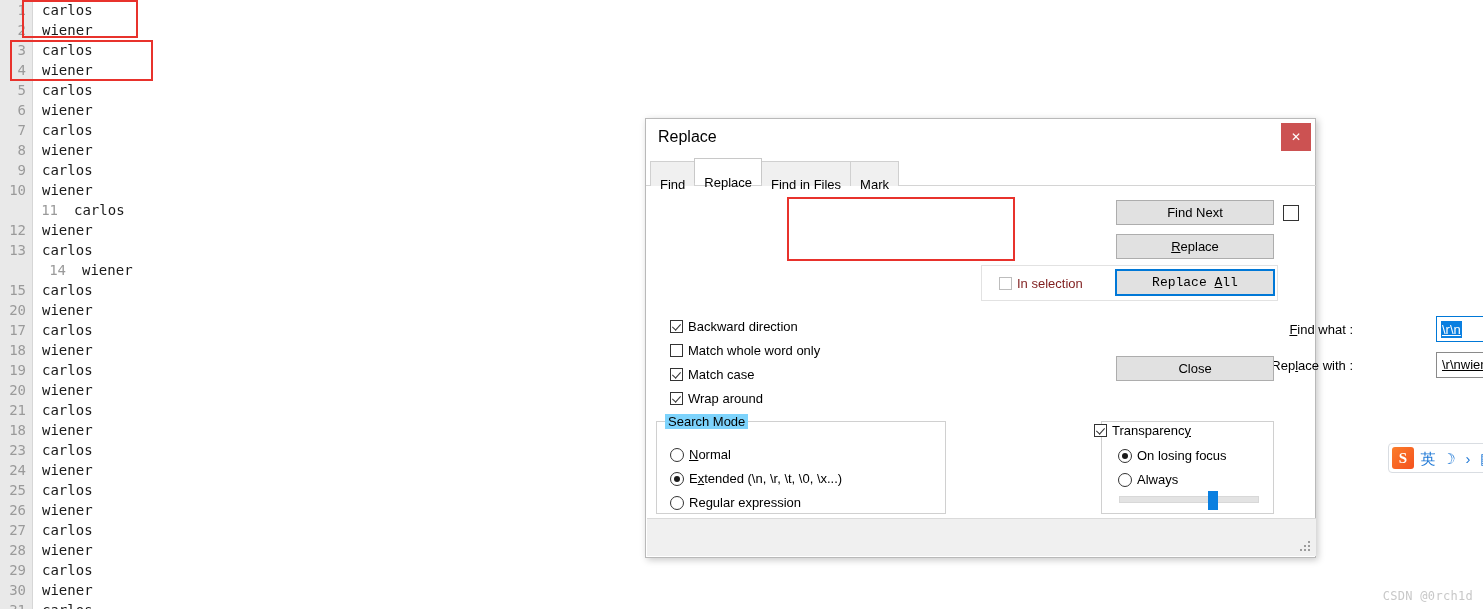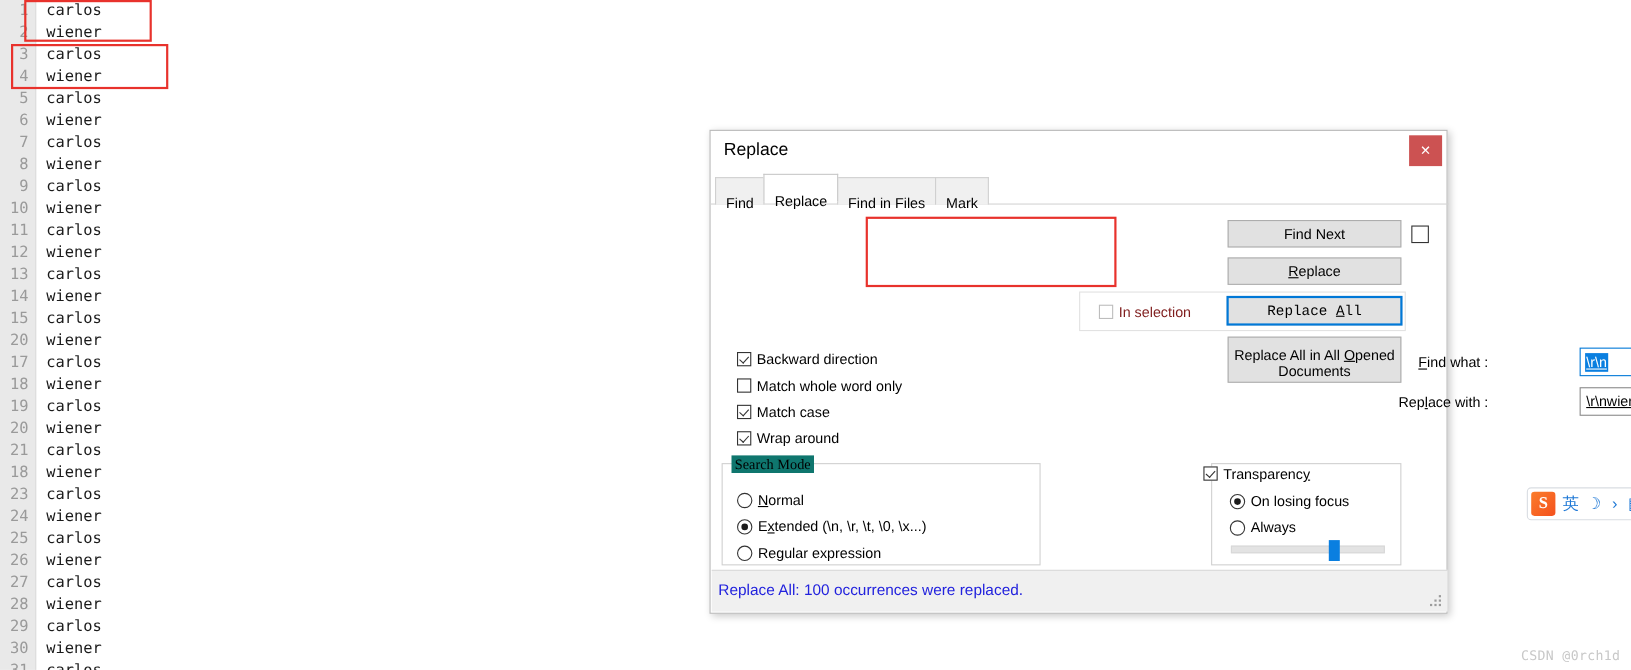--- a/index.html
+++ b/index.html
@@ -283,25 +283,24 @@
   
   .groupbox {
     position: absolute;
     border: 1px solid #d0d0d0;
     box-sizing: border-box;
   }
   .group-title {
     position: absolute;
     top: -8px;
     left: 8px;
-    background: #0f766e;
+    background: #7dd3fc;
     padding: 0 3px;
     font-size: 13px;
     color: #000;
-    font-family: Liberation Serif, serif;
   }
 
   #in-selection-panel {
     position: absolute;
     border: 1px solid #e2e2e2;
     box-sizing: border-box;
     background: #ffffff;
   }
 
   
@@ -412,24 +411,24 @@
       <div class="code-row" style="top: 0px; position: absolute; width: 360px;"><span class="ln">1</span><span class="tx">carlos</span></div>
       <div class="code-row" style="top: 20px; position: absolute; width: 360px;"><span class="ln">2</span><span class="tx">wiener</span></div>
       <div class="code-row" style="top: 40px; position: absolute; width: 360px;"><span class="ln">3</span><span class="tx">carlos</span></div>
       <div class="code-row" style="top: 60px; position: absolute; width: 360px;"><span class="ln">4</span><span class="tx">wiener</span></div>
       <div class="code-row" style="top: 80px; position: absolute; width: 360px;"><span class="ln">5</span><span class="tx">carlos</span></div>
       <div class="code-row" style="top: 100px; position: absolute; width: 360px;"><span class="ln">6</span><span class="tx">wiener</span></div>
       <div class="code-row" style="top: 120px; position: absolute; width: 360px;"><span class="ln">7</span><span class="tx">carlos</span></div>
       <div class="code-row" style="top: 140px; position: absolute; width: 360px;"><span class="ln">8</span><span class="tx">wiener</span></div>
       <div class="code-row" style="top: 160px; position: absolute; width: 360px;"><span class="ln">9</span><span class="tx">carlos</span></div>
       <div class="code-row" style="top: 180px; position: absolute; width: 360px;"><span class="ln">10</span><span class="tx">wiener</span></div>
-      <div class="code-row" style="top: 200px; position: absolute; width: 360px;"><span class="ln">11</span><span class="tx">carlos</span></div>
+      <div class="code-row" style="top: 200px; position: absolute; width: 360px; margin-left: 32px;"><span class="ln">11</span><span class="tx">carlos</span></div>
       <div class="code-row" style="top: 220px; position: absolute; width: 360px;"><span class="ln">12</span><span class="tx">wiener</span></div>
       <div class="code-row" style="top: 240px; position: absolute; width: 360px;"><span class="ln">13</span><span class="tx">carlos</span></div>
-      <div class="code-row" style="top: 260px; position: absolute; width: 360px;"><span class="ln">14</span><span class="tx">wiener</span></div>
+      <div class="code-row" style="top: 260px; position: absolute; width: 360px; margin-left: 40px;"><span class="ln">14</span><span class="tx">wiener</span></div>
       <div class="code-row" style="top: 280px; position: absolute; width: 360px;"><span class="ln">15</span><span class="tx">carlos</span></div>
       <div class="code-row" style="top: 300px; position: absolute; width: 360px;"><span class="ln">20</span><span class="tx">wiener</span></div>
       <div class="code-row" style="top: 320px; position: absolute; width: 360px;"><span class="ln">17</span><span class="tx">carlos</span></div>
       <div class="code-row" style="top: 340px; position: absolute; width: 360px;"><span class="ln">18</span><span class="tx">wiener</span></div>
       <div class="code-row" style="top: 360px; position: absolute; width: 360px;"><span class="ln">19</span><span class="tx">carlos</span></div>
       <div class="code-row" style="top: 380px; position: absolute; width: 360px;"><span class="ln">20</span><span class="tx">wiener</span></div>
       <div class="code-row" style="top: 400px; position: absolute; width: 360px;"><span class="ln">21</span><span class="tx">carlos</span></div>
       <div class="code-row" style="top: 420px; position: absolute; width: 360px;"><span class="ln">18</span><span class="tx">wiener</span></div>
       <div class="code-row" style="top: 440px; position: absolute; width: 360px;"><span class="ln">23</span><span class="tx">carlos</span></div>
       <div class="code-row" style="top: 460px; position: absolute; width: 360px;"><span class="ln">24</span><span class="tx">wiener</span></div>
@@ -491,25 +490,24 @@
 
   <div class="cb disabled" style="left:353px; top:157px;">
     <span class="box dim"></span>
     <span class="cb-lbl">In selection</span>
   </div>
 
   <button class="btn focus-ring" style="left:469px; top:150px; width:160px; height:27px;">
     <span class="btn-lbl">Replace <span class="ul">A</span>ll</span>
   </button>
 
-  <button class="btn" style="left:470px; top:187px; width:158px; height:42px; line-height:15px; padding-top:6px;">
-    <span class="btn-lbl">Replace All in All <span class="ul">O</span>pened</span>
-    <span class="btn-lbl">Documents</span>
+
+  <button class="btn" style="left:470px; top:237px; width:158px; height:25px;">
+    <span class="btn-lbl">Close</span>
   </button>
-
 
   <div id="option-list">
       <div class="cb" style="position: absolute; left: 24px; top: 200px;">
         <span class="box checked"></span>
         <span class="cb-lbl">Backward direction</span>
       </div>
       <div class="cb" style="position: absolute; left: 24px; top: 224px;">
         <span class="box"></span>
         <span class="cb-lbl">Match whole word only</span>
       </div>
@@ -554,21 +552,20 @@
   </div>
   <div class="rd" style="left:472px; top:353px;">
     <span class="circ"></span>
     <span class="rd-lbl">Always</span>
   </div>
   <div id="transp-slider-track" style="left:473px; top:377px; width:140px;">
     <div id="transp-slider-thumb" style="left: 88px; top: -6px;"></div>
   </div>
 
   <div id="dlg-status">
-    <div id="dlg-status-text">Replace All: 100 occurrences were replaced.</div>
     <div id="resize-grip">
       <i style="left:8px; top:0px;"></i>
       <i style="left:4px; top:4px;"></i>
         <i style="left:8px; top:4px;"></i>
       <i style="left:0px; top:8px;"></i>
         <i style="left:4px; top:8px;"></i>
         <i style="left:8px; top:8px;"></i>
     </div>
   </div>
 </div>

